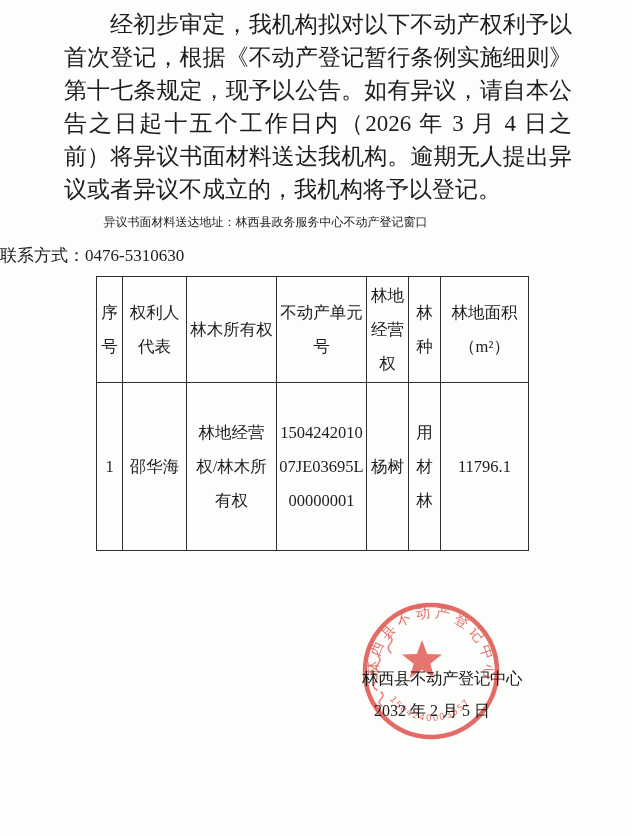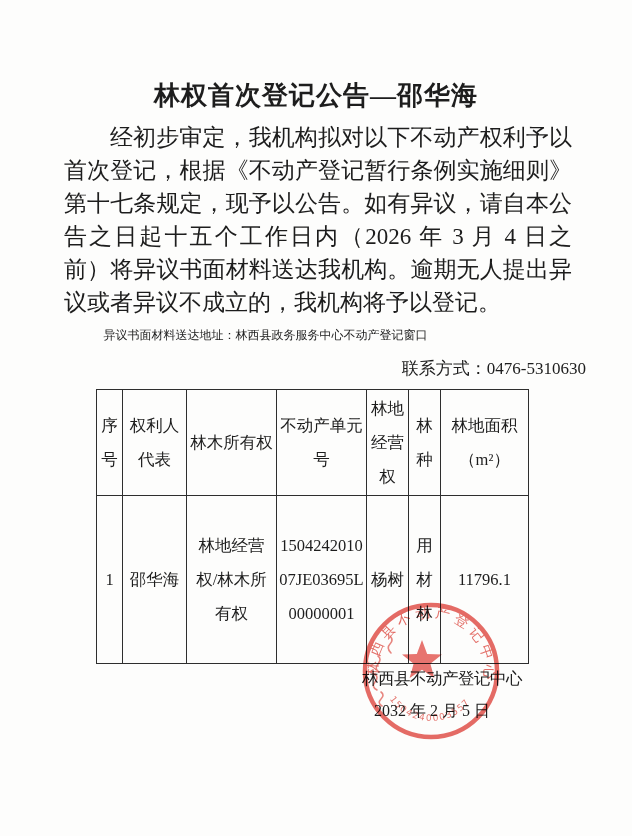--- a/index.html
+++ b/index.html
@@ -30,21 +30,21 @@
   .address-line {
     margin:0 60px 0 64px;
     font-size:12px;
     line-height:33px;
     text-indent:3.3em;
   }
   .contact-line {
     margin:0;
     font-size:17px;
     line-height:33px;
-    text-align:right;
+    text-align:left;
     padding-right:46px;
   }
   table.announce {
     border-collapse:collapse;
     table-layout:fixed;
     width:432px;
     margin:4px 0 0 96px;
     font-family:Liberation Serif, serif;
   }
   table.announce th, table.announce td {
@@ -76,21 +76,20 @@
     mix-blend-mode:multiply;
     opacity:0.88;
     pointer-events:none;
   }
 </style>
 </head>
 <body>
 
 <div class="page">
 
-  <h1 class="doc-title">林权首次登记公告—邵华海</h1>
 
   <p class="body-text">经初步审定，我机构拟对以下不动产权利予以首次登记，根据《不动产登记暂行条例实施细则》第十七条规定，现予以公告。如有异议，请自本公告之日起十五个工作日内（2026 年 3 月 4 日之前）将异议书面材料送达我机构。逾期无人提出异议或者异议不成立的，我机构将予以登记。</p>
 
   <p class="address-line">异议书面材料送达地址：林西县政务服务中心不动产登记窗口</p>
 
   <p class="contact-line">联系方式：0476-5310630</p>
 
   <table class="announce">
     <colgroup>
       <col style="width:26px">

